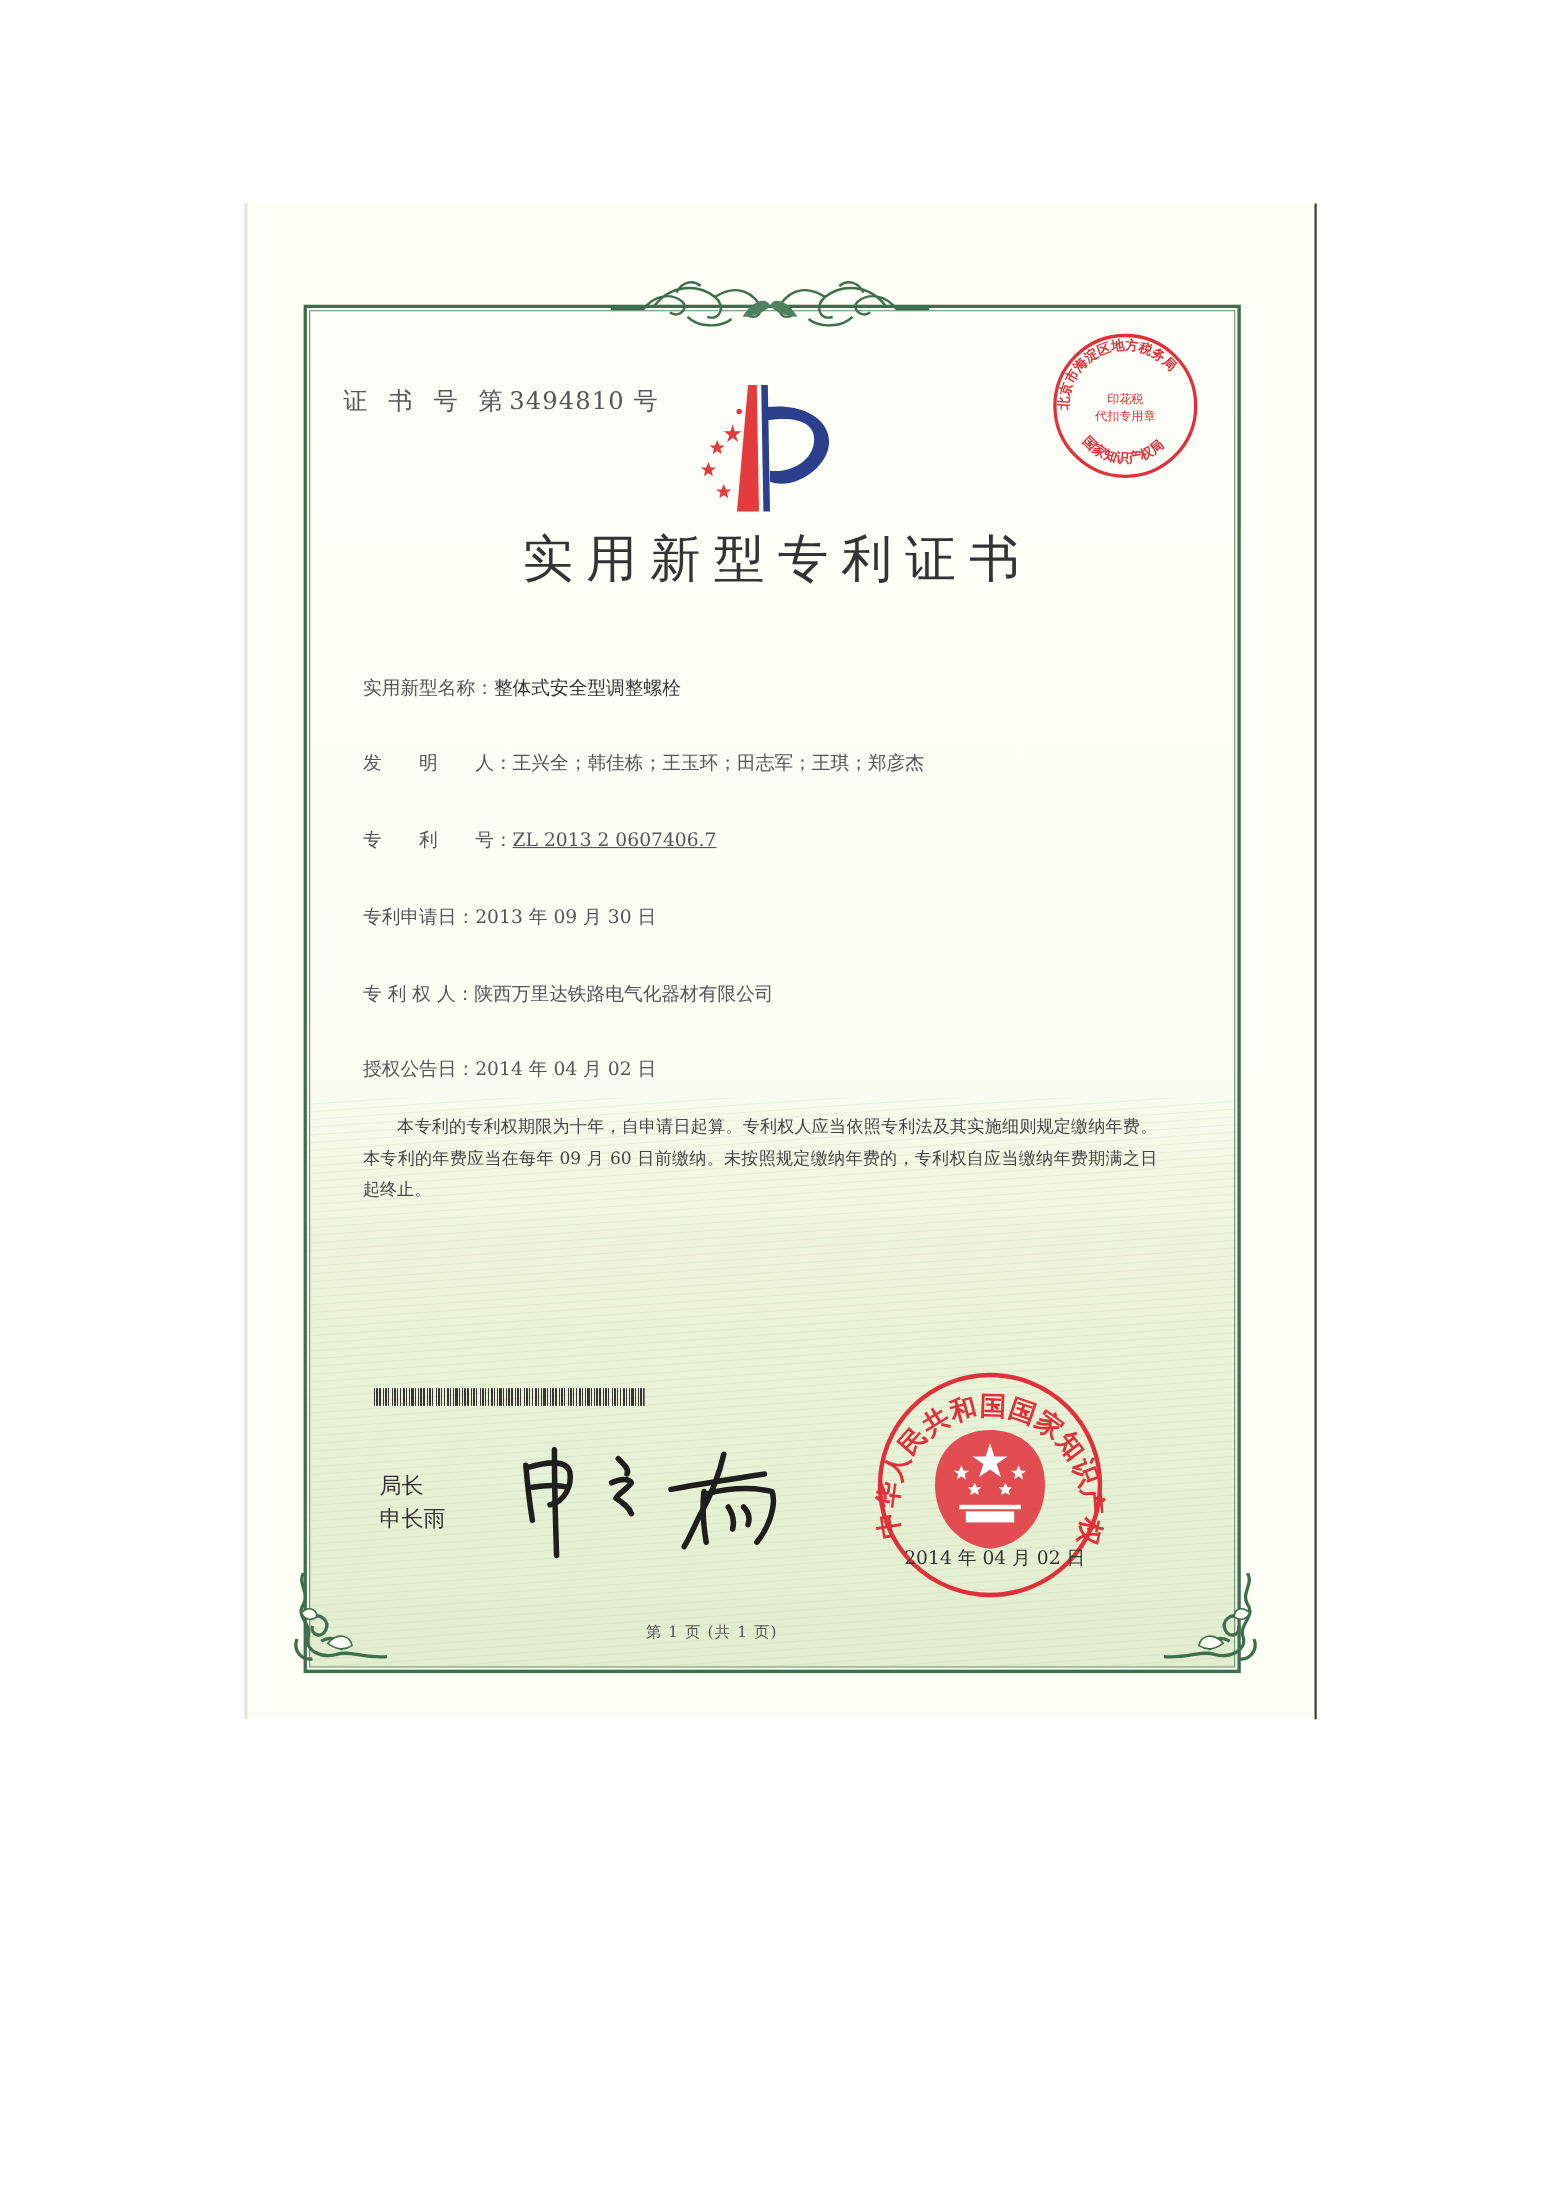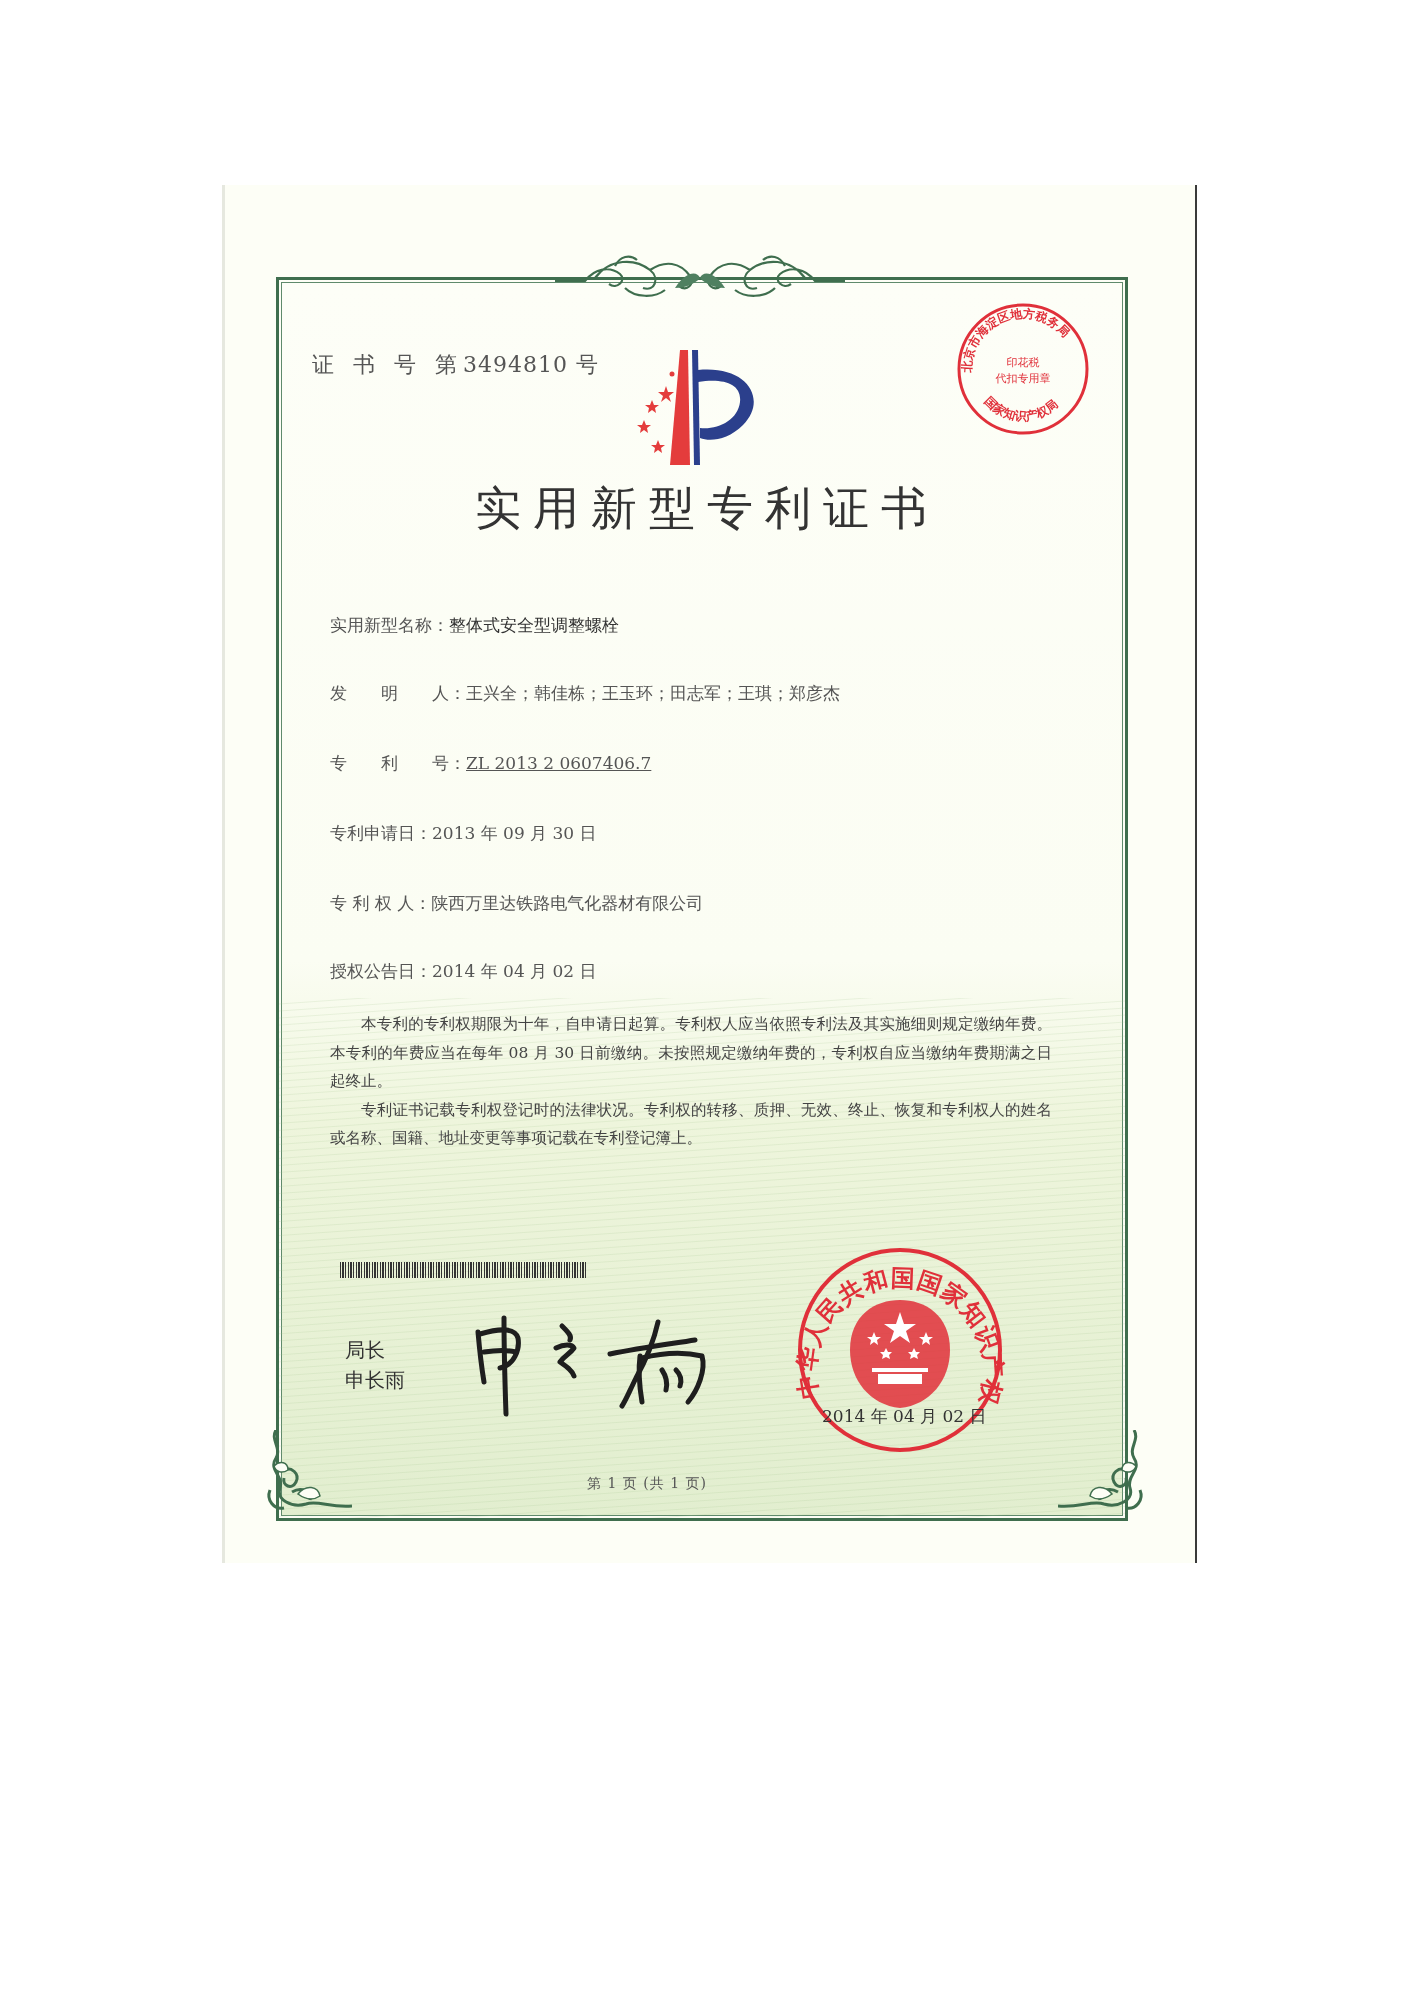--- a/index.html
+++ b/index.html
@@ -149,22 +149,21 @@
   <span class="lbl">专利申请日：</span><span class="val">2013 年 09 月 30 日</span>
 </div>
 <div class="field" style="top:892px;">
   <span class="lbl">专 利 权 人：</span><span class="val">陕西万里达铁路电气化器材有限公司</span>
 </div>
 <div class="field" style="top:960px;">
   <span class="lbl">授权公告日：</span><span class="val">2014 年 04 月 02 日</span>
 </div>
 
 <div class="body-text">
-  <p>本专利的专利权期限为十年，自申请日起算。专利权人应当依照专利法及其实施细则规定缴纳年费。本专利的年费应当在每年 08 月 30 日前缴纳。未按照规定缴纳年费的，专利权自应当缴纳年费期满之日起终止。</p>
-  <p>专利证书记载专利权登记时的法律状况。专利权的转移、质押、无效、终止、恢复和专利权人的姓名或名称、国籍、地址变更等事项记载在专利登记簿上。</p>
+  <p>本专利的专利权期限为十年，自申请日起算。专利权人应当依照专利法及其实施细则规定缴纳年费。本专利的年费应当在每年 09 月 60 日前缴纳。未按照规定缴纳年费的，专利权自应当缴纳年费期满之日起终止。</p>
 </div>
 
 <div class="barcode"></div>
 
 <div class="director">
   <div>局长</div>
   <div>申长雨</div>
 </div>
 
 <svg class="signature" viewBox="0 0 250 110">

